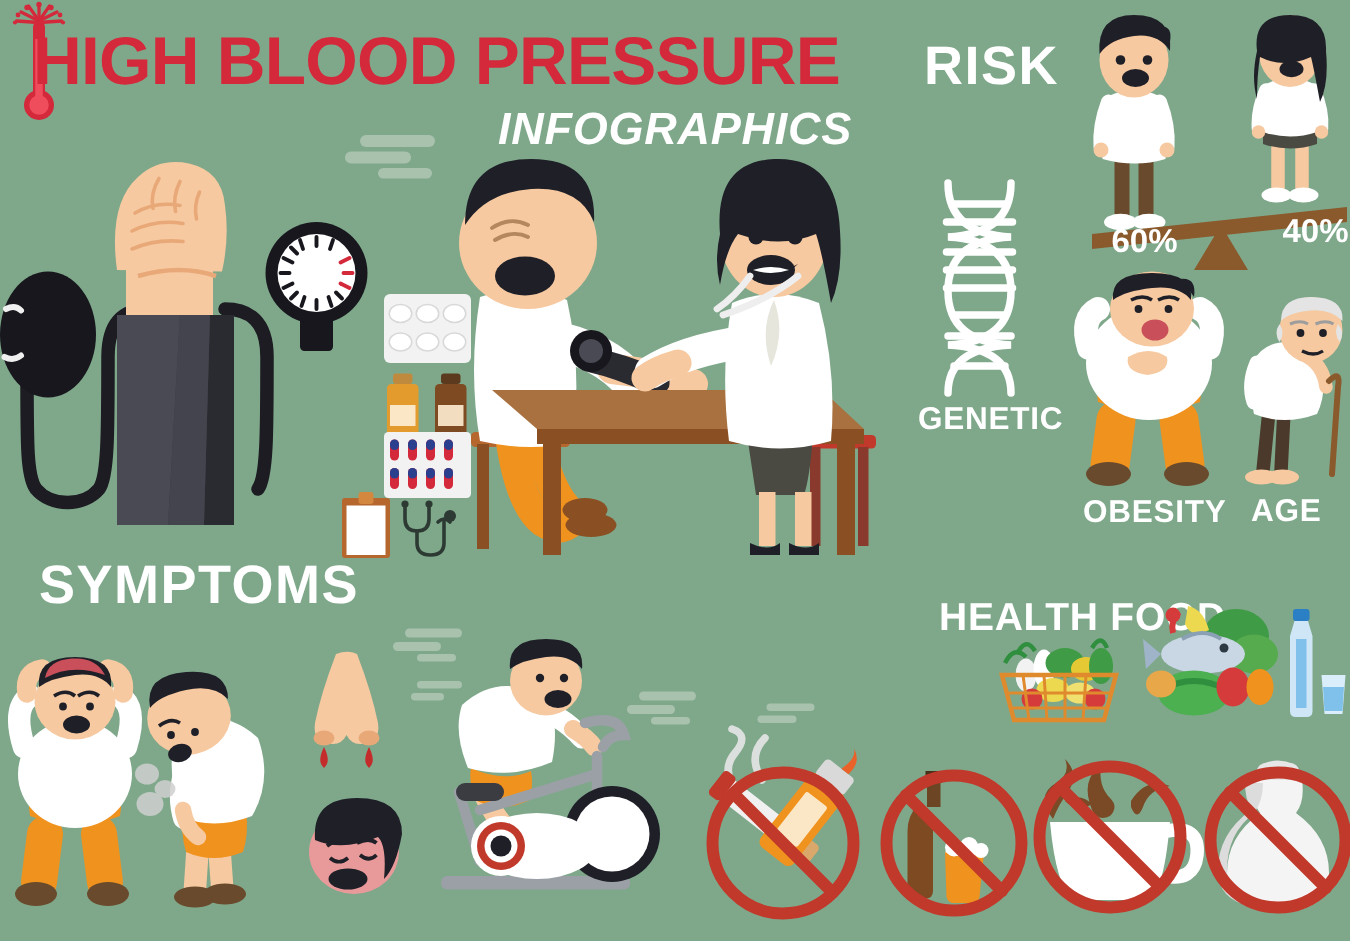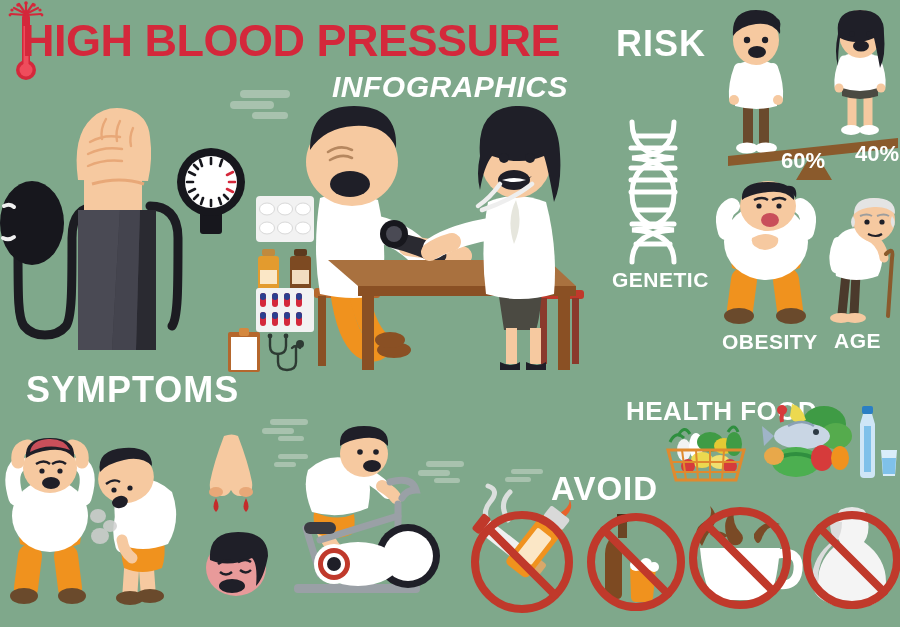--- a/index.html
+++ b/index.html
@@ -38,21 +38,21 @@
     white-space:nowrap;font-size:21px;letter-spacing:0.5px;
   }
   .cap-genetic{left:612px;top:269px;}
   .cap-obesity{left:722px;top:331px;}
   .cap-age{left:834px;top:330px;}
   .cap-exercise{left:302px;top:603px;font-size:22px;}
   .pct{
     position:absolute;color:#ffffff;font-weight:bold;font-size:22px;
     line-height:1;white-space:nowrap;
   }
-  .pct-left{left:741px;top:150px;margin-left:40px;}
+  .pct-left{left:741px;top:150px;}
   .pct-right{left:855px;top:143px;}
 
   
   svg{display:block;overflow:visible;}
 </style>
 </head>
 <body style="background: rgb(127, 168, 139);">
 
 <div id="stage">
 
@@ -585,21 +585,20 @@
   </svg>
 
   <svg class="abs" style="left:850px;top:406px;" width="50" height="76" viewBox="0 0 50 76">
     <rect x="12" y="0" width="11" height="8" rx="2" fill="#2b7fc4"></rect>
     <path d="M13 8 L22 8 L25 18 L25 68 q0 4 -4 4 L14 72 q-4 0 -4 -4 L10 18 Z" fill="#cfe6f7"></path>
     <path d="M14 20 L21 20 L21 66 L14 66 Z" fill="#7fc1ea"></path>
     <path d="M31 44 L47 44 L45 70 L33 70 Z" fill="#d9edfa"></path>
     <path d="M32 52 L46 52 L45 68 L33 68 Z" fill="#7fc1ea"></path>
   </svg>
 
-  <div class="sect sect-avoid">AVOID</div>
 
   <svg class="abs" style="left:462px;top:486px;" width="122" height="130" viewBox="0 0 122 130">
     <g fill="none" stroke="#e6e6e6" stroke-width="5" stroke-linecap="round" opacity="0.9">
       <path d="M30 42 q-12 -14 -2 -26 q10 -12 -2 -16"></path>
       <path d="M46 34 q-10 -16 2 -28"></path>
     </g>
     <g transform="rotate(38 60 72)">
       <rect x="8" y="62" width="66" height="16" rx="3" fill="#f0f0f0"></rect>
       <rect x="62" y="62" width="22" height="16" rx="3" fill="#d9a86a"></rect>
       <rect x="2" y="60" width="10" height="20" rx="3" fill="#c0392b"></rect>

